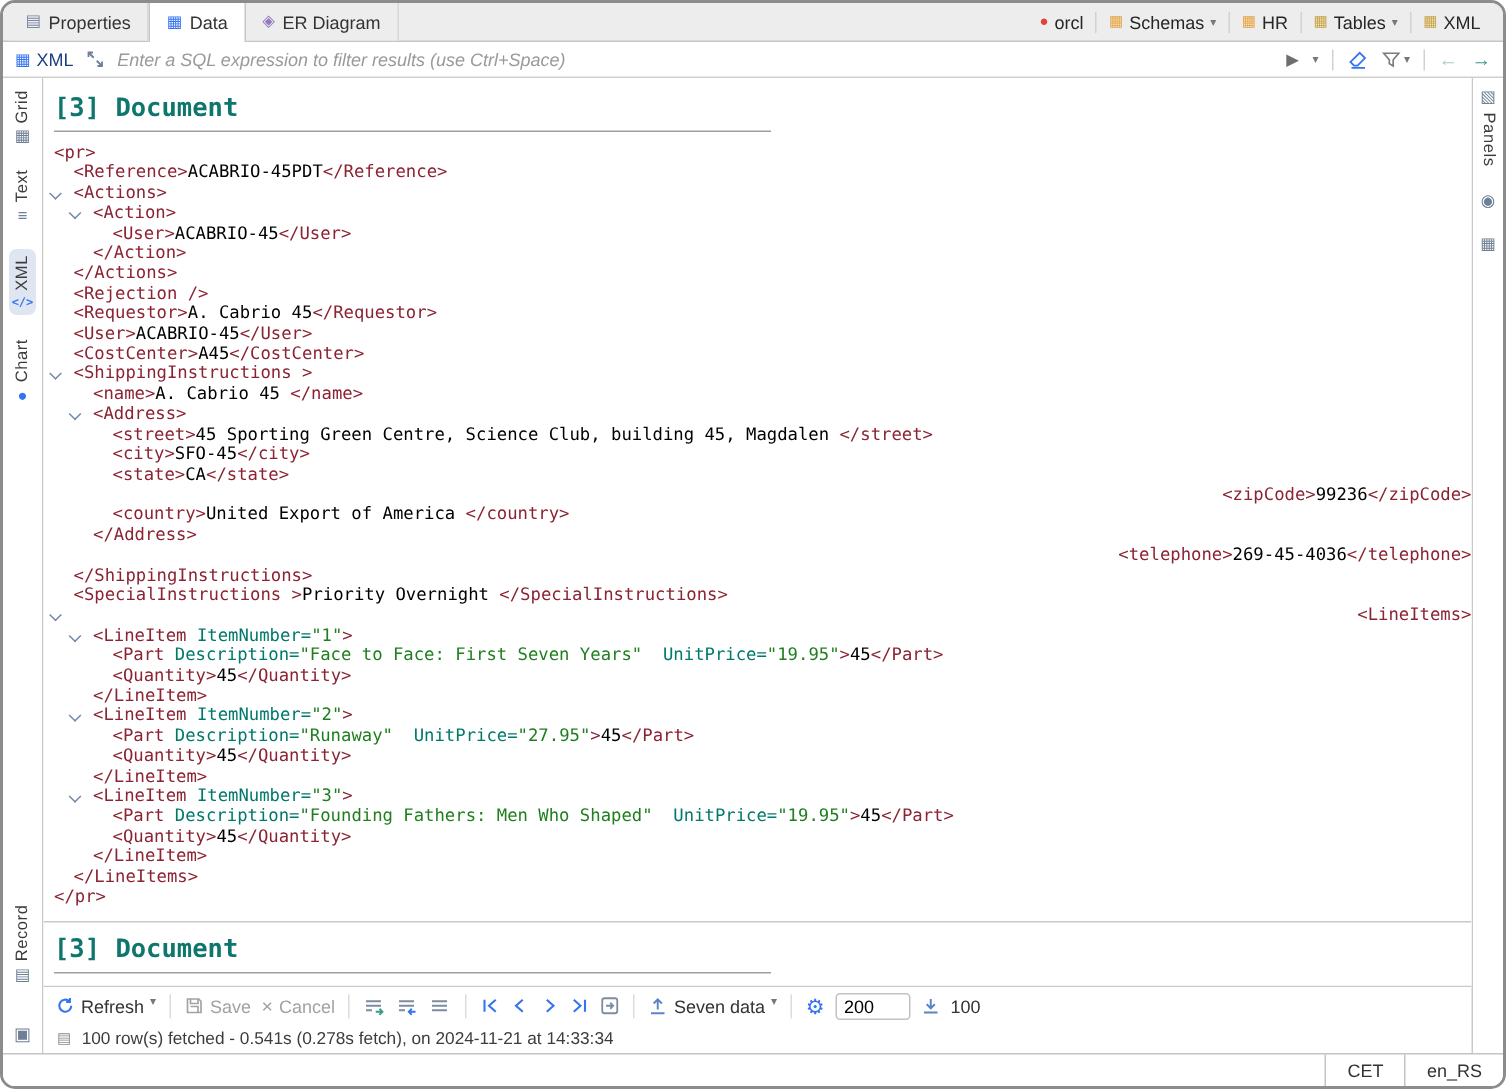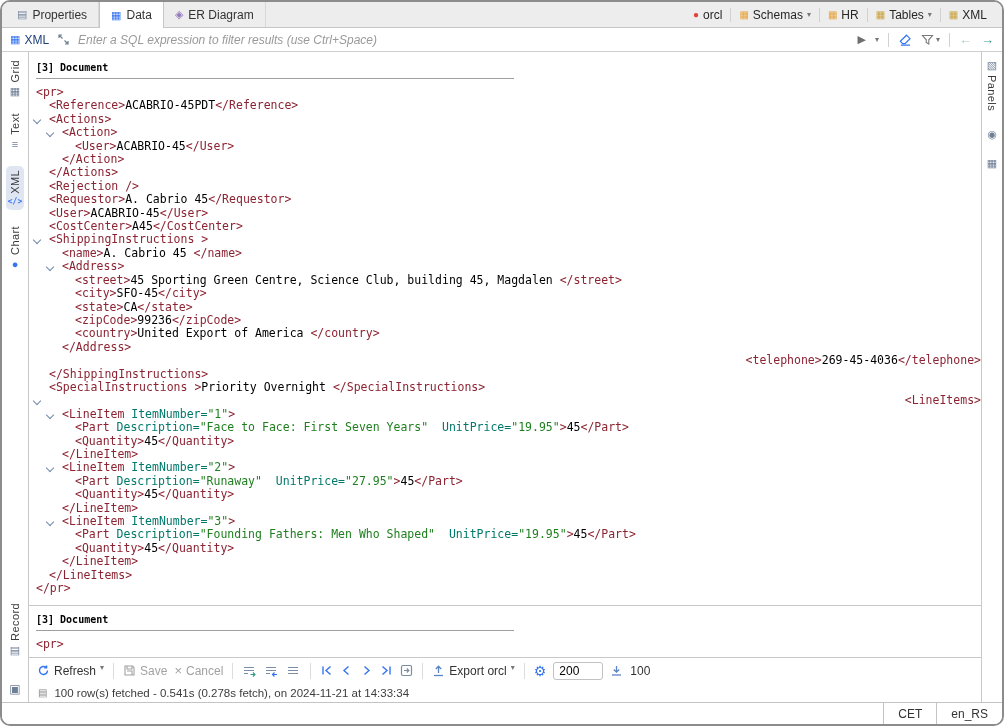--- a/index.html
+++ b/index.html
@@ -44,21 +44,21 @@
   .stripicon{font-size:11px;color:#6f7f95;line-height:1}
   .stripicon.xmlic{font-size:8px;font-weight:bold;color:#3574f0;font-family:"DejaVu Sans Mono",monospace}
   .stripitem.active .stripicon{color:#3574f0}
   .stripicon.chartic{color:#3574f0}
   .record-item{margin-top:auto}
   .windowicon{font-size:12px;color:#6f7f95;margin-top:10px}
 
   .center{flex:1;display:flex;flex-direction:column;min-width:0}
   .editor{flex:1;overflow:hidden;background:#fff;padding-top:2px;position:relative}
 
-  .doc-title{font-family:"DejaVu Sans Mono",monospace;font-weight:bold;font-size:10px;margin:8px 0 0 7px;color:#000000}
+  .doc-title{font-family:"DejaVu Sans Mono",monospace;font-weight:bold;font-size:17px;margin:8px 0 0 7px;color:#0f766e}
   .doc-rule{height:1px;background:#9f9f9f;width:478px;margin:5px 0 7px 7px}
   .doc + .doc{border-top:1px solid #c9c9c9;margin-top:10px}
   .cl{position:relative;font-family:"DejaVu Sans Mono",monospace;font-size:11.5px;line-height:13.4px;white-space:pre;color:#000}
   .tk-tag{color:#8b2332}
   .tk-attr{color:#00796b}
   .tk-aval{color:#1f7f1f}
   .tk-txt{color:#000}
   .chev{position:absolute;top:3px;width:9px;height:9px}
   .chev::before{content:"";position:absolute;left:1px;top:1px;width:5px;height:5px;border-right:1.4px solid #7188a9;border-bottom:1.4px solid #7188a9;transform:rotate(45deg)}
 
@@ -204,21 +204,21 @@
               <div class="cl" style="padding-left: 20px;"><span class="tk-tag">&lt;Rejection /&gt;</span></div>
               <div class="cl" style="padding-left: 20px;"><span class="tk-tag">&lt;Requestor&gt;</span><span class="tk-txt">A. Cabrio 45</span><span class="tk-tag">&lt;/Requestor&gt;</span></div>
               <div class="cl" style="padding-left: 20px;"><span class="tk-tag">&lt;User&gt;</span><span class="tk-txt">ACABRIO-45</span><span class="tk-tag">&lt;/User&gt;</span></div>
               <div class="cl" style="padding-left: 20px;"><span class="tk-tag">&lt;CostCenter&gt;</span><span class="tk-txt">A45</span><span class="tk-tag">&lt;/CostCenter&gt;</span></div>
               <div class="cl" style="padding-left: 20px;"><span class="chev" style="left: 4px;"></span><span class="tk-tag">&lt;ShippingInstructions &gt;</span></div>
               <div class="cl" style="padding-left: 33px;"><span class="tk-tag">&lt;name&gt;</span><span class="tk-txt">A. Cabrio 45 </span><span class="tk-tag">&lt;/name&gt;</span></div>
               <div class="cl" style="padding-left: 33px;"><span class="chev" style="left: 17px;"></span><span class="tk-tag">&lt;Address&gt;</span></div>
               <div class="cl" style="padding-left: 46px;"><span class="tk-tag">&lt;street&gt;</span><span class="tk-txt">45 Sporting Green Centre, Science Club, building 45, Magdalen </span><span class="tk-tag">&lt;/street&gt;</span></div>
               <div class="cl" style="padding-left: 46px;"><span class="tk-tag">&lt;city&gt;</span><span class="tk-txt">SFO-45</span><span class="tk-tag">&lt;/city&gt;</span></div>
               <div class="cl" style="padding-left: 46px;"><span class="tk-tag">&lt;state&gt;</span><span class="tk-txt">CA</span><span class="tk-tag">&lt;/state&gt;</span></div>
-              <div class="cl" style="padding-left: 46px;"><span class="tk-tag">&lt;zipCode&gt;</span><span class="tk-txt">99236</span><span class="tk-tag">&lt;/zipCode&gt;</span></div>
+              <div class="cl" style="padding-left: 46px; text-align: right;"><span class="tk-tag">&lt;zipCode&gt;</span><span class="tk-txt">99236</span><span class="tk-tag">&lt;/zipCode&gt;</span></div>
               <div class="cl" style="padding-left: 46px;"><span class="tk-tag">&lt;country&gt;</span><span class="tk-txt">United Export of America </span><span class="tk-tag">&lt;/country&gt;</span></div>
               <div class="cl" style="padding-left: 33px;"><span class="tk-tag">&lt;/Address&gt;</span></div>
               <div class="cl" style="padding-left: 33px; text-align: right;"><span class="tk-tag">&lt;telephone&gt;</span><span class="tk-txt">269-45-4036</span><span class="tk-tag">&lt;/telephone&gt;</span></div>
               <div class="cl" style="padding-left: 20px;"><span class="tk-tag">&lt;/ShippingInstructions&gt;</span></div>
               <div class="cl" style="padding-left: 20px;"><span class="tk-tag">&lt;SpecialInstructions &gt;</span><span class="tk-txt">Priority Overnight </span><span class="tk-tag">&lt;/SpecialInstructions&gt;</span></div>
               <div class="cl" style="padding-left: 20px; text-align: right;"><span class="chev" style="left: 4px;"></span><span class="tk-tag">&lt;LineItems&gt;</span></div>
               <div class="cl" style="padding-left: 33px;"><span class="chev" style="left: 17px;"></span><span class="tk-tag">&lt;LineItem </span><span class="tk-attr">ItemNumber=</span><span class="tk-aval">"1"</span><span class="tk-tag">&gt;</span></div>
               <div class="cl" style="padding-left: 46px;"><span class="tk-tag">&lt;Part </span><span class="tk-attr">Description=</span><span class="tk-aval">"Face to Face: First Seven Years"</span><span class="tk-txt">  </span><span class="tk-attr">UnitPrice=</span><span class="tk-aval">"19.95"</span><span class="tk-tag">&gt;</span><span class="tk-txt">45</span><span class="tk-tag">&lt;/Part&gt;</span></div>
               <div class="cl" style="padding-left: 46px;"><span class="tk-tag">&lt;Quantity&gt;</span><span class="tk-txt">45</span><span class="tk-tag">&lt;/Quantity&gt;</span></div>
               <div class="cl" style="padding-left: 33px;"><span class="tk-tag">&lt;/LineItem&gt;</span></div>
@@ -306,21 +306,21 @@
               <rect x="1.5" y="1.5" width="10" height="10" rx="1.5" fill="none" stroke="#7c8ca3" stroke-width="1.2"></rect>
               <path d="M4 6.5h4.5M6.8 4.5l2 2-2 2" fill="none" stroke="#7c8ca3" stroke-width="1.2"></path>
             </svg>
         </span>
         <span class="vsep"></span>
         <div class="tbtn">
           <svg width="13" height="13" viewBox="0 0 13 13">
               <path d="M6.5 9V2.5M3.8 5 6.5 2.2 9.2 5" fill="none" stroke="#5b84c4" stroke-width="1.3"></path>
               <path d="M2 11.5h9" stroke="#5b84c4" stroke-width="1.3"></path>
             </svg>
-          <span>Export orcl</span>
+          <span>Seven data</span>
           <span class="caret">▾</span>
         </div>
         <span class="vsep"></span>
         <span class="gear">⚙</span>
         <input class="pgsize" type="text" value="200" style="">
         <span class="iconbtn">
           <svg width="13" height="13" viewBox="0 0 13 13">
               <path d="M6.5 2v6M3.8 5.5 6.5 8.2 9.2 5.5" fill="none" stroke="#5b84c4" stroke-width="1.3"></path>
               <path d="M2 11h9" stroke="#5b84c4" stroke-width="1.3"></path>
             </svg>

